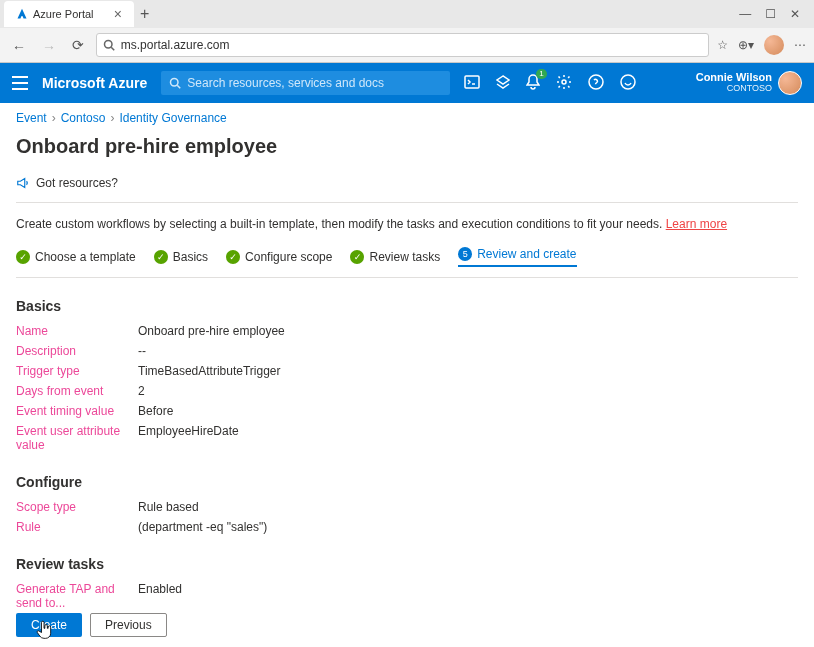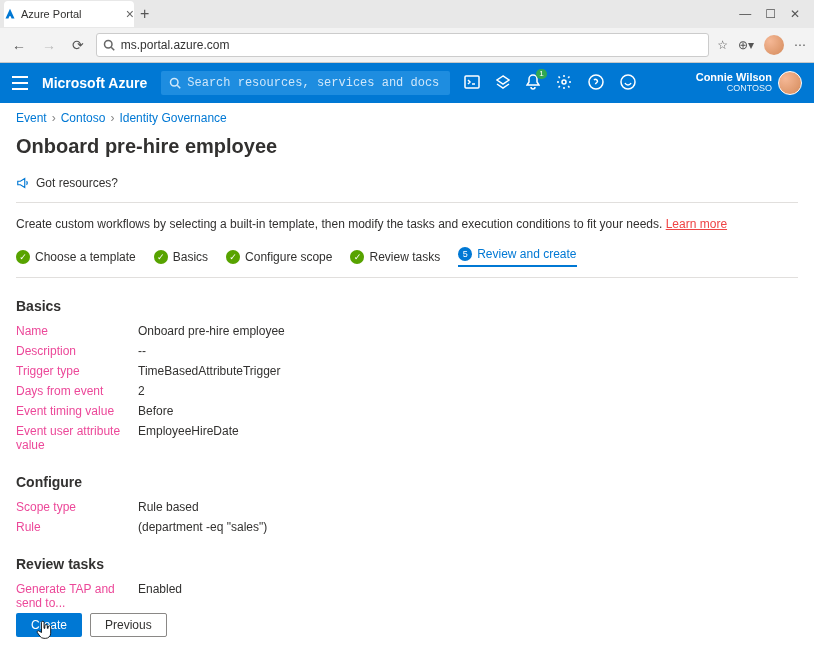--- a/index.html
+++ b/index.html
@@ -1,42 +1,42 @@
 <!DOCTYPE html>
 <html><head>
   <meta charset="utf-8">
   <style>
     * { margin: 0; padding: 0; box-sizing: border-box; }
     body { font-family: "Segoe UI", sans-serif; font-size: 12px; color: #323130; background: #fff; width: 814px; height: 647px; overflow: hidden; position: relative; }
 
     
     .browser-chrome { background: #e8e8e8; border-bottom: 1px solid #c8c8c8; }
     .tab-bar { display: flex; align-items: center; height: 28px; padding: 0 4px; }
-    .tab { display: flex; align-items: center; background: #fff; height: 26px; min-width: 130px; padding: 0 0; border-radius: 4px 4px 0 0; font-size: 11px; gap: 5px; }
+    .tab { display: flex; align-items: center; background: #fff; height: 26px; min-width: 130px; padding: 0 12px; border-radius: 4px 4px 0 0; font-size: 11px; gap: 5px; }
     .tab-favicon { width: 12px; height: 12px; color: #0078d4; }
     .tab-close { margin-left: auto; color: #666; font-size: 14px; cursor: pointer; }
     .nav-newtab { margin-left: 6px; color: #555; font-size: 16px; cursor: pointer; }
     .window-controls { margin-left: auto; display: flex; gap: 14px; padding-right: 10px; color: #555; }
     .window-controls span { cursor: pointer; }
 
     .nav-bar { display: flex; align-items: center; height: 34px; padding: 0 8px; gap: 8px; background: #f3f3f3; }
     .nav-btn { color: #555; cursor: pointer; font-size: 14px; padding: 2px 4px; }
     .nav-btn.disabled { color: #bbb; }
     .url-bar { flex: 1; display: flex; align-items: center; background: #fff; border: 1px solid #ccc; border-radius: 3px; height: 24px; padding: 0 6px; gap: 6px; justify-content: center; }
     .url-search-icon { color: #666; }
     .url-text { flex: 1; font-size: 12px; color: #333; border: none; outline: none; }
     .nav-right { display: flex; align-items: center; gap: 10px; color: #555; }
     .nav-avatar { width: 20px; height: 20px; border-radius: 50%; background: radial-gradient(circle at 30% 30%, #f5b896, #d48a5a); }
 
     
     .azure-header { background: #0078d4; color: #fff; height: 40px; display: flex; align-items: center; padding: 12px 12px; gap: 14px; }
     .azure-menu-icon { cursor: pointer; }
     .azure-brand { font-size: 14px; font-weight: 600; }
     .azure-search { flex: 1; max-width: 400px; background: #1e8de0; border-radius: 2px; height: 24px; display: flex; align-items: center; padding: 0 8px; gap: 6px; color: #d0e8fa; }
-    .azure-search input { flex: 1; background: transparent; border: none; outline: none; color: #fff; font-size: 12px; font-family: Liberation Mono, monospace; }
+    .azure-search input { flex: 1; background: transparent; border: none; outline: none; color: #fff; font-size: 12px; }
     .azure-search input::placeholder { color: #cfe7fa; }
     .azure-icons { display: flex; align-items: center; gap: 16px; margin-left: auto; }
     .azure-icon { cursor: pointer; position: relative; color: #fff; }
     .badge { position: absolute; top: -5px; right: -7px; background: #32a852; color: #fff; border-radius: 8px; font-size: 8px; padding: 0 3px; line-height: 10px; }
     .azure-user { display: flex; align-items: center; gap: 6px; margin-left: 44px; }
     .azure-user-text { text-align: right; font-size: 10px; line-height: 11px; }
     .azure-user-name { font-weight: 600; font-size: 11px; }
     .azure-user-org { text-transform: uppercase; font-size: 9px; opacity: .9; }
     .azure-avatar { width: 24px; height: 24px; border-radius: 50%; background: radial-gradient(circle at 30% 30%, #f5b896, #d48a5a); border: 1px solid #fff; }
 

